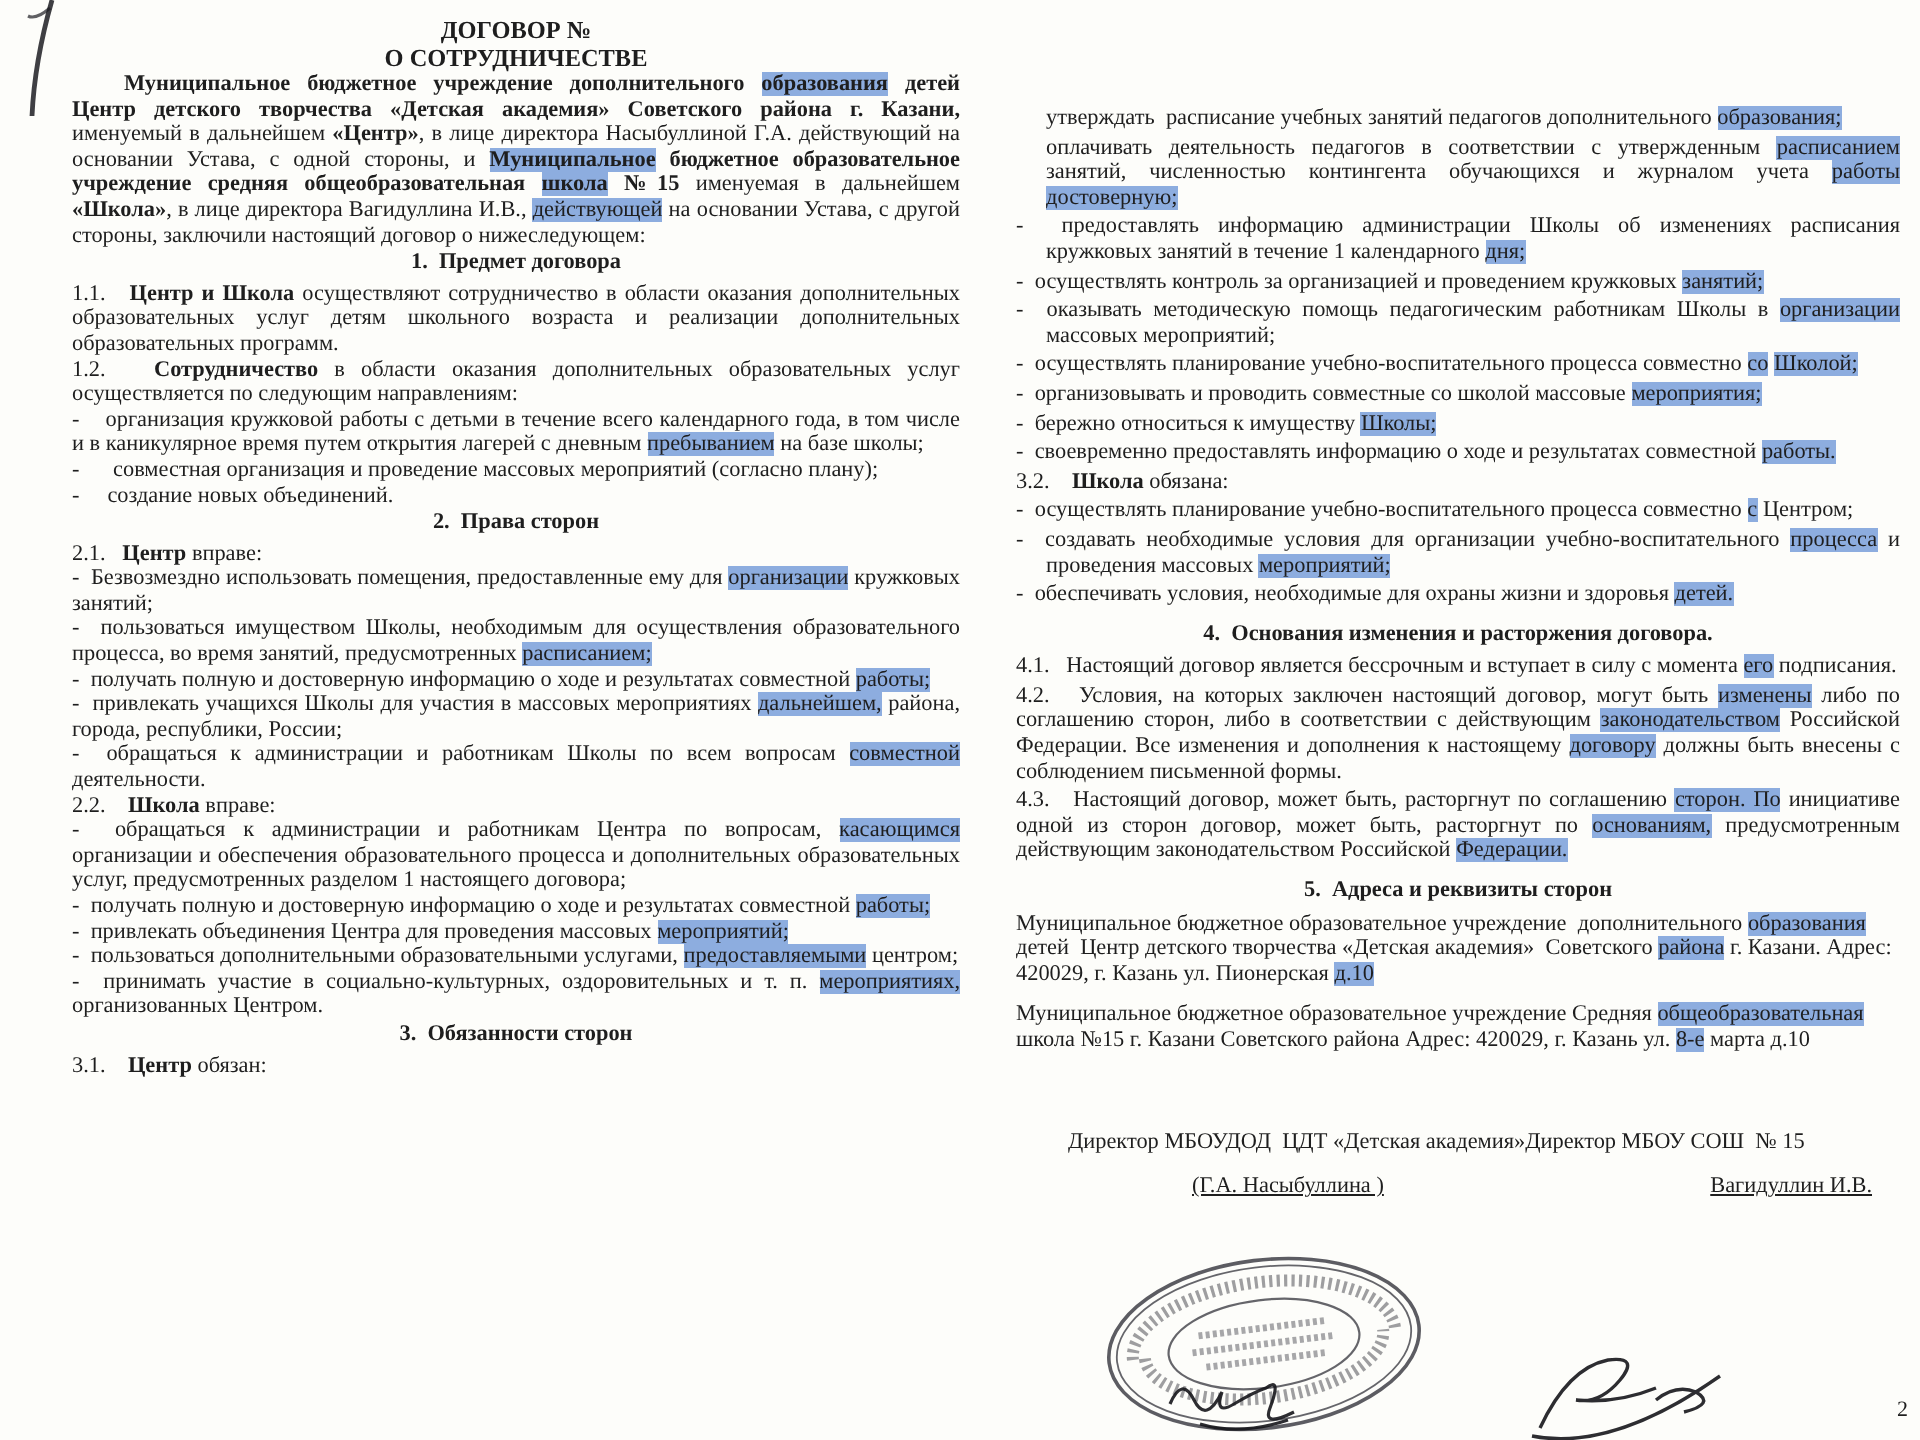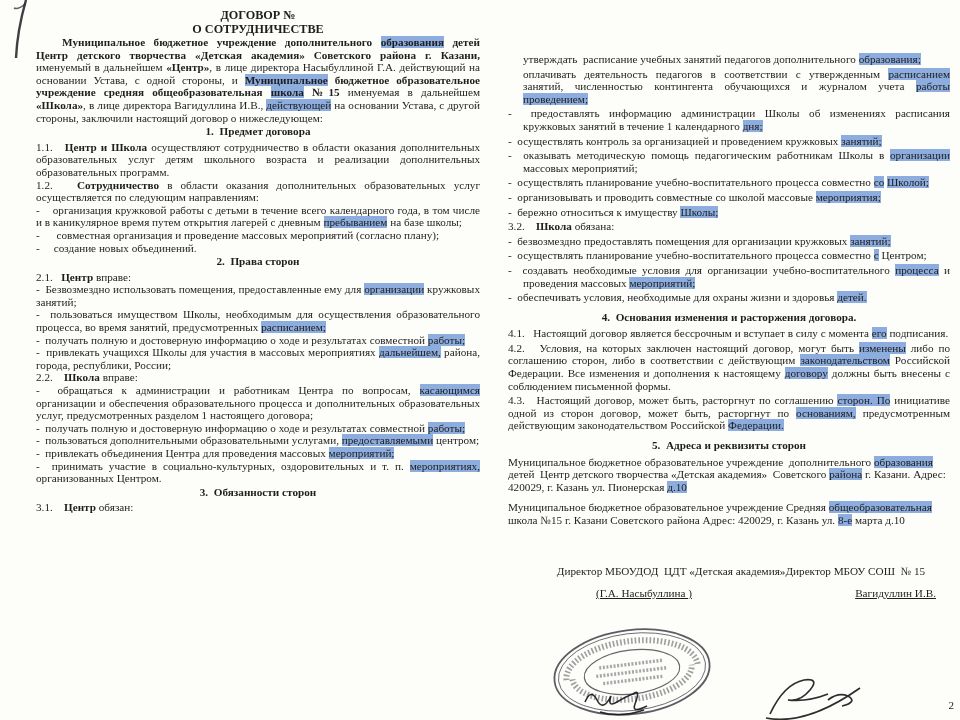--- a/index.html
+++ b/index.html
@@ -15,21 +15,21 @@
   .blk{margin:0;}
   .col-right > .blk{margin-bottom:2px;}
   .title{text-align:center;font-weight:bold;font-size:12.2px;line-height:14px;}
   .h{text-align:center;font-weight:bold;margin:1px 0 3px;}
   .col-right .h{margin:7px 0 4px;}
   .row2{display:flex;justify-content:space-between;padding:4px 34px 6px 48px;}
   .p{text-indent:26px;}
   .col-right .li{padding-left:15px;text-indent:-15px;}
   .lin{padding-left:15px;}
   .addr{text-align:left;}
-  .sigrow{display:flex;justify-content:center;padding-left:26px;padding-right:2px;}
+  .sigrow{display:flex;justify-content:flex-start;padding-left:26px;padding-right:2px;}
   .namesrow{display:flex;justify-content:space-between;padding-left:88px;padding-right:14px;text-decoration:underline;}
   .b{font-weight:bold;}
   .hl{background:rgba(73,124,207,0.62);}
   .gap{margin-bottom:0 !important;}
   .overlay{position:absolute;left:0;top:0;pointer-events:none;z-index:5;}
   .pagenum{position:absolute;right:6px;bottom:8px;font-size:11px;z-index:6;}
 </style>
 </head>
 <body>
 
@@ -44,40 +44,41 @@
       <div class="blk p0"><span>1.2.&nbsp;&nbsp;&nbsp;</span><span class="b">Сотрудничество</span><span> в области оказания дополнительных образовательных услуг осуществляется по следующим направлениям:</span></div>
       <div class="blk li"><span>-&nbsp;&nbsp;&nbsp;&nbsp;организация кружковой работы с детьми в течение всего календарного года, в том числе и в каникулярное время путем открытия лагерей с дневным </span><span class="hl">пребыванием</span><span> на базе школы;</span></div>
       <div class="blk li"><span>-&nbsp;&nbsp;&nbsp;&nbsp;&nbsp;&nbsp;совместная организация и проведение массовых мероприятий (согласно плану);</span></div>
       <div class="blk li"><span>-&nbsp;&nbsp;&nbsp;&nbsp;&nbsp;создание новых объединений.</span></div>
       <div class="blk h"><span class="b">2.&nbsp;&nbsp;Права сторон</span></div>
       <div class="blk p0"><span>2.1.&nbsp;&nbsp;&nbsp;</span><span class="b">Центр</span><span> вправе:</span></div>
       <div class="blk li"><span>-&nbsp;&nbsp;Безвозмездно использовать помещения, предоставленные ему для </span><span class="hl">организации</span><span> кружковых занятий;</span></div>
       <div class="blk li"><span>-&nbsp;&nbsp;пользоваться имуществом Школы, необходимым для осуществления образовательного процесса, во время занятий, предусмотренных </span><span class="hl">расписанием;</span></div>
       <div class="blk li"><span>-&nbsp;&nbsp;получать полную и достоверную информацию о ходе и результатах совместной </span><span class="hl">работы;</span></div>
       <div class="blk li"><span>-&nbsp;&nbsp;привлекать учащихся Школы для участия в массовых мероприятиях </span><span class="hl">дальнейшем,</span><span> района, города, республики, России;</span></div>
+      <div class="blk li"><span>-&nbsp;&nbsp;обращаться к администрации и работникам Школы по всем вопросам </span><span class="hl">совместной</span><span> деятельности.</span></div>
       <div class="blk p0"><span>2.2.&nbsp;&nbsp;&nbsp;&nbsp;</span><span class="b">Школа</span><span> вправе:</span></div>
       <div class="blk li"><span>-&nbsp;&nbsp;обращаться к администрации и работникам Центра по вопросам, </span><span class="hl">касающимся</span><span> организации и обеспечения образовательного процесса и дополнительных образовательных услуг, предусмотренных разделом 1 настоящего договора;</span></div>
       <div class="blk li"><span>-&nbsp;&nbsp;получать полную и достоверную информацию о ходе и результатах совместной </span><span class="hl">работы;</span></div>
+      <div class="blk li"><span>-&nbsp;&nbsp;привлекать объединения Центра для проведения массовых </span><span class="hl">мероприятий;</span></div>
       <div class="blk li"><span>-&nbsp;&nbsp;пользоваться дополнительными образовательными услугами, </span><span class="hl">предоставляемыми</span><span> центром;</span></div>
-      <div class="blk li"><span>-&nbsp;&nbsp;привлекать объединения Центра для проведения массовых </span><span class="hl">мероприятий;</span></div>
       <div class="blk li"><span>-&nbsp;&nbsp;принимать участие в социально-культурных, оздоровительных и т. п. </span><span class="hl">мероприятиях,</span><span> организованных Центром.</span></div>
       <div class="blk h"><span class="b">3.&nbsp;&nbsp;Обязанности сторон</span></div>
       <div class="blk p0"><span>3.1.&nbsp;&nbsp;&nbsp;&nbsp;</span><span class="b">Центр</span><span> обязан:</span></div>
     </div>
   <div class="col col-right">
       <div class="blk lin"><span>утверждать&nbsp; расписание учебных занятий педагогов дополнительного </span><span class="hl">образования;</span></div>
-      <div class="blk lin"><span>оплачивать деятельность педагогов в соответствии с утвержденным </span><span class="hl">расписанием</span><span> занятий, численностью контингента обучающихся и журналом учета </span><span class="hl">работы</span><span> </span><span class="hl">проведением;</span></div>
+      <div class="blk lin"><span>оплачивать деятельность педагогов в соответствии с утвержденным </span><span class="hl">расписанием</span><span> занятий, численностью контингента обучающихся и журналом учета </span><span class="hl">работы</span><span> </span><span class="hl">достоверную;</span></div>
       <div class="blk li"><span>-&nbsp;&nbsp;предоставлять информацию администрации Школы об изменениях расписания кружковых занятий в течение 1 календарного </span><span class="hl">дня;</span></div>
       <div class="blk li"><span>-&nbsp;&nbsp;осуществлять контроль за организацией и проведением кружковых </span><span class="hl">занятий;</span></div>
       <div class="blk li"><span>-&nbsp;&nbsp;оказывать методическую помощь педагогическим работникам Школы в </span><span class="hl">организации</span><span> массовых мероприятий;</span></div>
       <div class="blk li"><span>-&nbsp;&nbsp;осуществлять планирование учебно-воспитательного процесса совместно </span><span class="hl">со</span><span> </span><span class="hl">Школой;</span></div>
       <div class="blk li"><span>-&nbsp;&nbsp;организовывать и проводить совместные со школой массовые </span><span class="hl">мероприятия;</span></div>
       <div class="blk li"><span>-&nbsp;&nbsp;бережно относиться к имуществу </span><span class="hl">Школы;</span></div>
+      <div class="blk li"><span>-&nbsp;&nbsp;своевременно предоставлять информацию о ходе и результатах совместной </span><span class="hl">работы.</span></div>
       <div class="blk p0"><span>3.2.&nbsp;&nbsp;&nbsp;&nbsp;</span><span class="b">Школа</span><span> обязана:</span></div>
-      <div class="blk li"><span>-&nbsp;&nbsp;безвозмездно предоставлять помещения для организации кружковых </span><span class="hl">занятий;</span></div>
       <div class="blk li"><span>-&nbsp;&nbsp;осуществлять планирование учебно-воспитательного процесса совместно </span><span class="hl">с</span><span> Центром;</span></div>
       <div class="blk li"><span>-&nbsp;&nbsp;создавать необходимые условия для организации учебно-воспитательного </span><span class="hl">процесса</span><span> и проведения массовых </span><span class="hl">мероприятий;</span></div>
       <div class="blk li"><span>-&nbsp;&nbsp;обеспечивать условия, необходимые для охраны жизни и здоровья </span><span class="hl">детей.</span></div>
       <div class="blk h"><span class="b">4.&nbsp;&nbsp;Основания изменения и расторжения договора.</span></div>
       <div class="blk p0"><span>4.1.&nbsp;&nbsp;&nbsp;Настоящий договор является бессрочным и вступает в силу с момента </span><span class="hl">его</span><span> подписания.</span></div>
       <div class="blk p0"><span>4.2.&nbsp;&nbsp;&nbsp;Условия, на которых заключен настоящий договор, могут быть </span><span class="hl">изменены</span><span> либо по соглашению сторон, либо в соответствии с действующим </span><span class="hl">законодательством</span><span> Российской Федерации. Все изменения и дополнения к настоящему </span><span class="hl">договору</span><span> должны быть внесены с соблюдением письменной формы.</span></div>
       <div class="blk p0"><span>4.3.&nbsp;&nbsp;&nbsp;Настоящий договор, может быть, расторгнут по соглашению </span><span class="hl">сторон. По</span><span> инициативе одной из сторон договор, может быть, расторгнут по </span><span class="hl">основаниям,</span><span> предусмотренным действующим законодательством Российской </span><span class="hl">Федерации.</span></div>
       <div class="blk h"><span class="b">5.&nbsp;&nbsp;Адреса и реквизиты сторон</span></div>
       <div class="blk addr"><span>Муниципальное бюджетное образовательное учреждение&nbsp; дополнительного </span><span class="hl">образования</span><span> детей&nbsp; Центр детского творчества «Детская академия»&nbsp; Советского </span><span class="hl">района</span><span> г. Казани. Адрес: 420029, г. Казань ул. Пионерская </span><span class="hl">д.10</span></div>
       <div class="blk gap" style="height: 6px;"></div>

